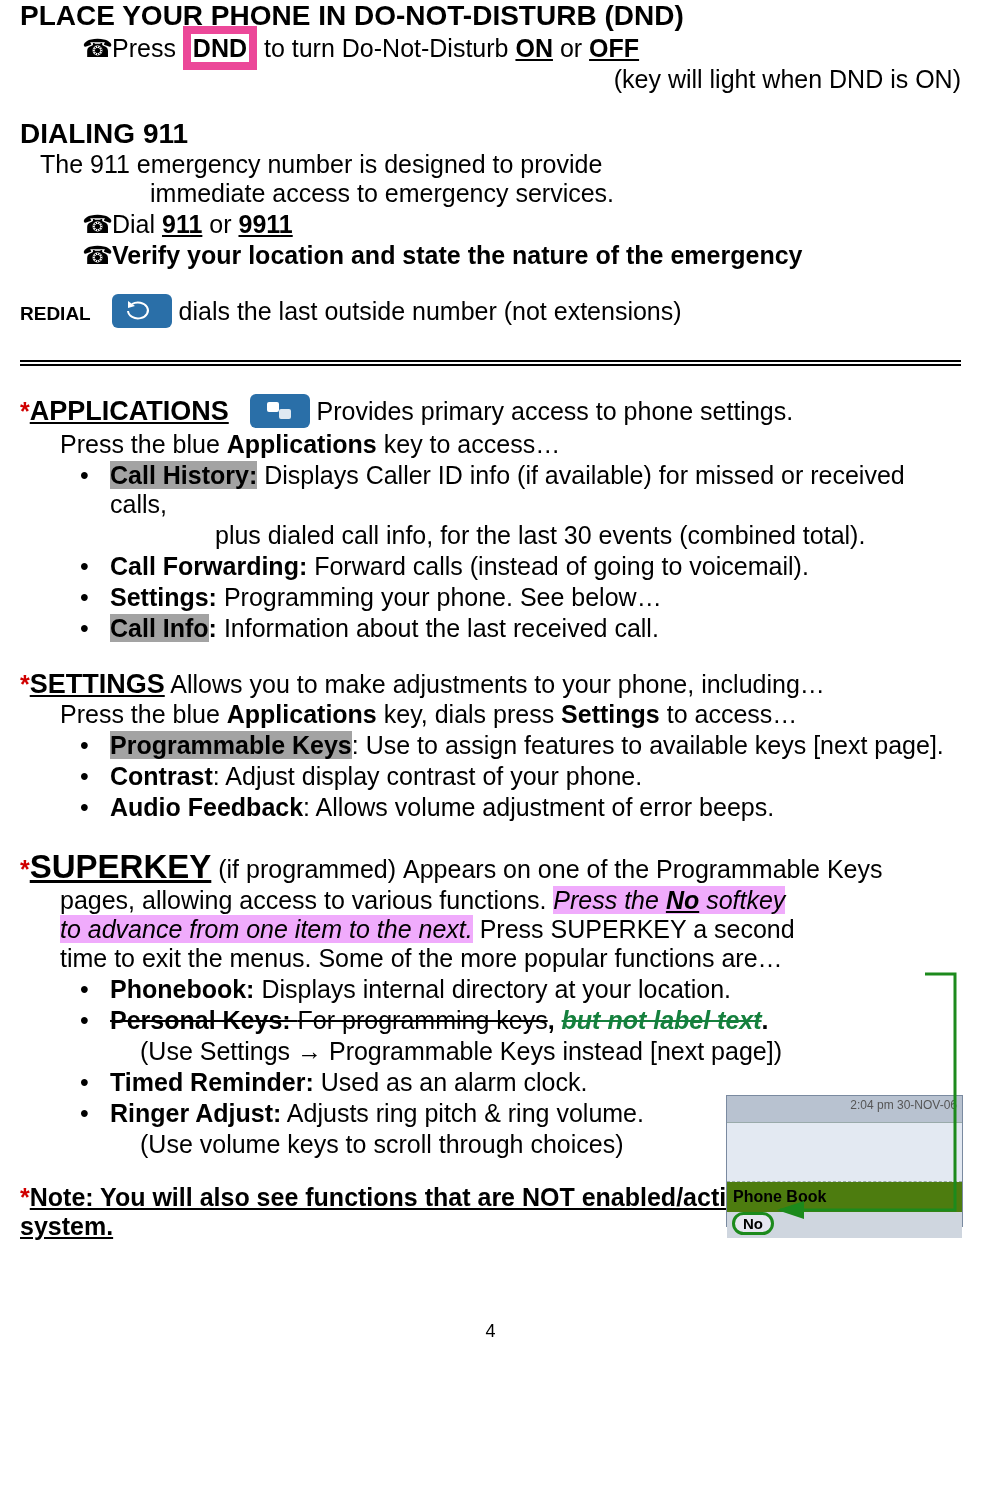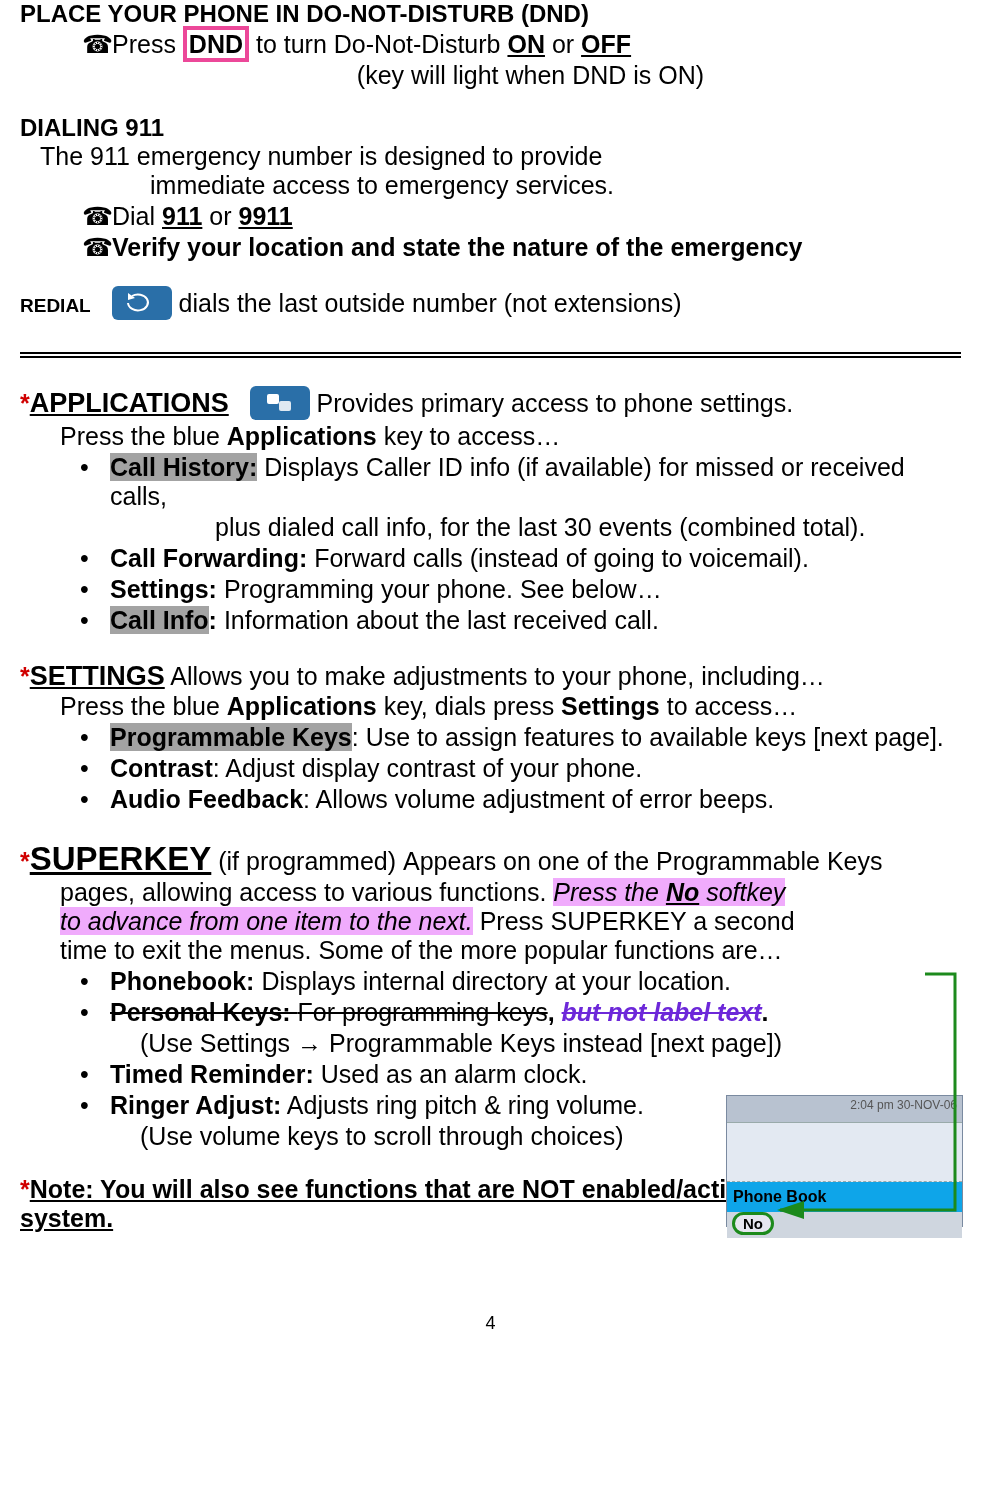--- a/index.html
+++ b/index.html
@@ -1,41 +1,41 @@
 <!DOCTYPE html>
 <html><head>
 <meta charset="utf-8">
 <style>
 html,body{margin:0;padding:0}
 body{font-family:Arial,Helvetica,sans-serif;font-size:25px;color:#000;width:981px;padding:0 20px 40px 20px;box-sizing:border-box;position:relative}
-.h1{font-weight:bold;font-size:24px}
+.h1{font-weight:bold;font-size:28px}
 .narr{font-family:'Arial Narrow',Arial,sans-serif}
 .indent2{padding-left:40px}
 .bullet-row{display:flex;align-items:flex-start;padding-left:62px;margin:2px 0}
 .bullet-row .ic{width:30px;flex:0 0 30px}
 .bullet-row .txt{flex:1}
 .sub-bull{display:flex;padding-left:60px;margin:2px 0}
 .sub-bull .ic{width:30px;flex:0 0 30px}
 .sub-bull .txt{flex:1}
-.boxed{border:4px solid #ec4899;padding:0 2px}
+.boxed{border:8px solid #ec4899;padding:0 2px}
 .u{text-decoration:underline}
 .b{font-weight:bold}
-.red{color:#6d28d9}
+.red{color:#15803d}
 .hl{background:#a3a3a3}
 .grnhl{background:#f0abfc}
 .strike{text-decoration:line-through}
-.center{text-align:center}
+.center{text-align:right}
 .red-star{color:#d00000;font-weight:bold}
 hr.divider{border:none;border-top:6px double #000;margin:30px 0}
 .iconbox{display:inline-block;width:60px;height:34px;background:#2a6fa8;border-radius:6px;vertical-align:middle;position:relative;top:-2px}
 .iconbox svg{position:absolute;top:50%;left:50%;transform:translate(-50%,-50%)}
 .phonebox{position:absolute;right:18px;width:235px;height:130px;background:#cfd6df;border:1px solid #7a8aa0}
 .phonebox .topbar{height:22px;background:#b8c2d0;border-bottom:1px solid #9aa;font-size:12px;color:#555;padding:2px 5px;text-align:right}
 .phonebox .mid{height:58px;background:#e3e9f2;border-bottom:1px dashed #9aa}
-.phonebox .lbl{padding:6px 6px;font-weight:bold;font-size:16px;background:#0ea5e9}
+.phonebox .lbl{padding:6px 6px;font-weight:bold;font-size:16px;background:#4d7c0f}
 .phonebox .btm{height:26px;background:#cfd6df;position:relative}
 .no-oval{position:absolute;left:5px;bottom:3px;border:3px solid #1c8a1c;border-radius:14px;padding:0 8px;font-weight:bold;font-size:15px;background:#e6e6f0}
 .arrow-svg{position:absolute;pointer-events:none}
 .page-num{text-align:center;font-size:18px;margin-top:80px}
 .spacer{height:24px}
 </style>
 </head>
 <body>
 
 <div class="h1">PLACE YOUR PHONE IN DO-NOT-DISTURB (DND)</div>

